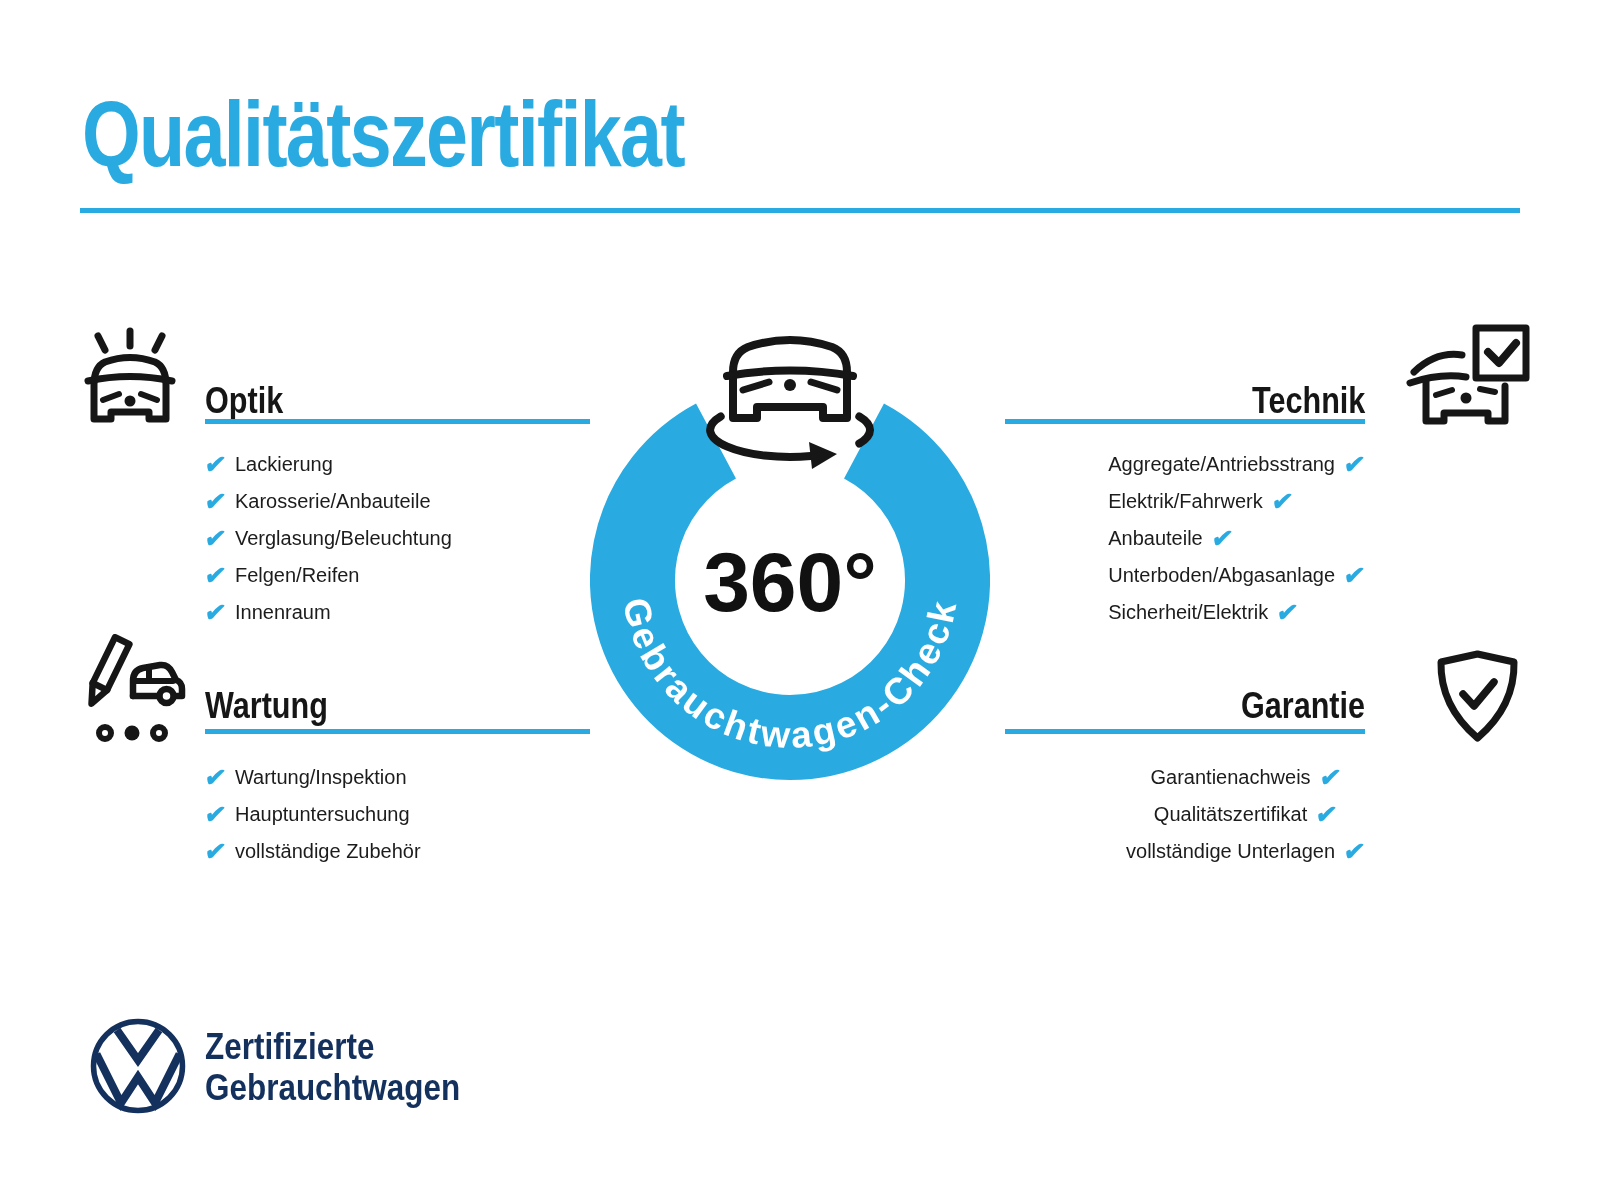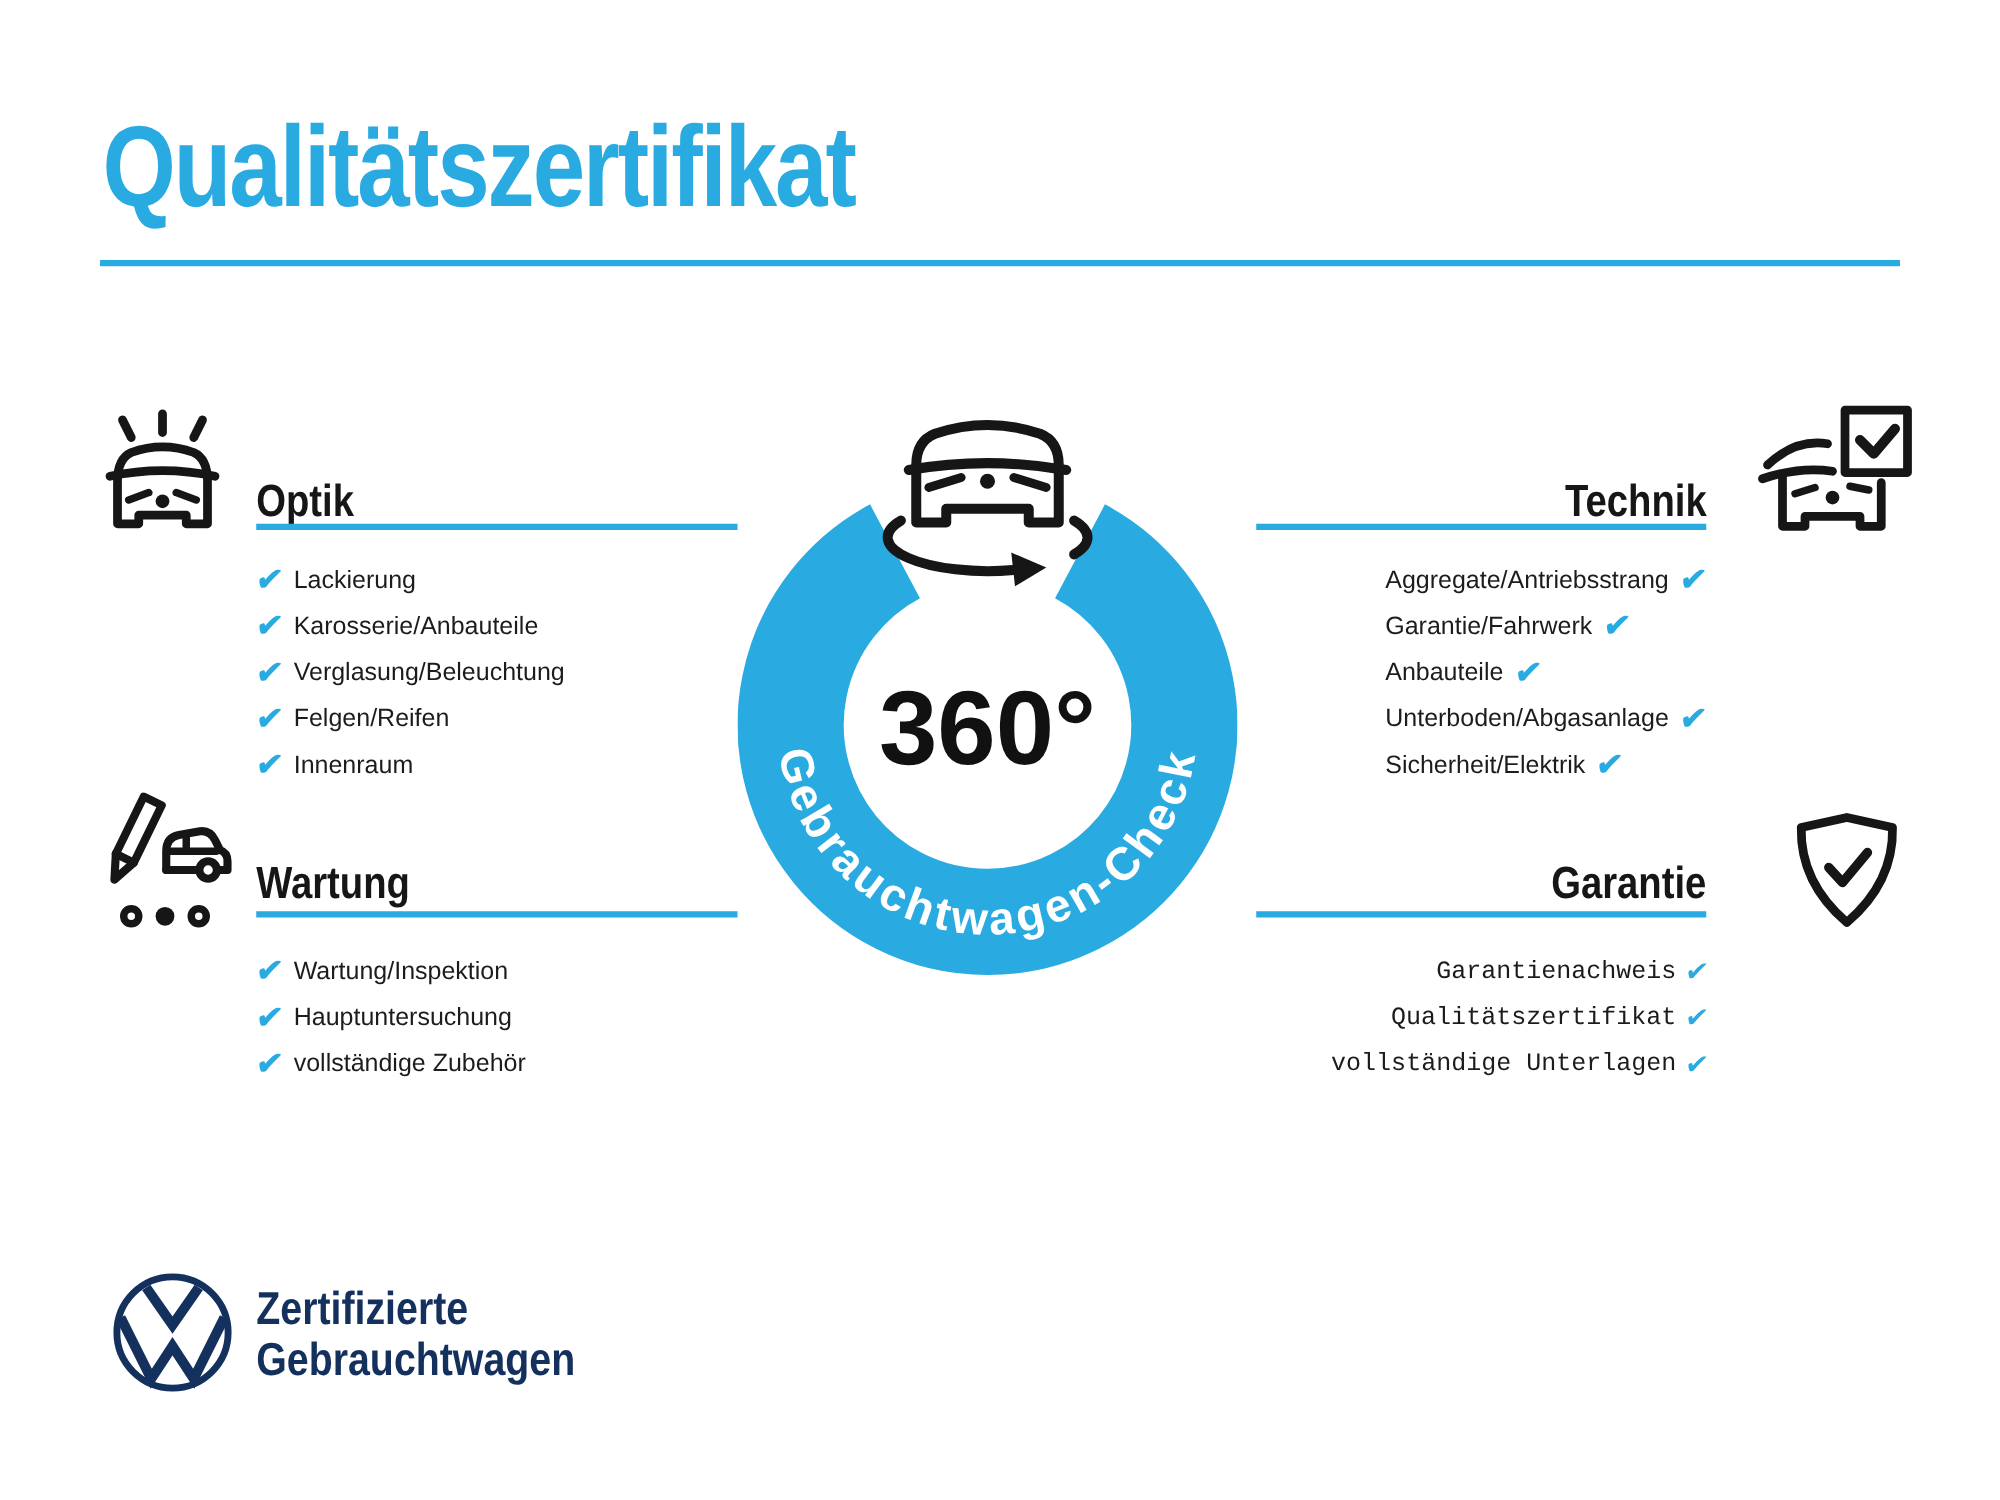--- a/index.html
+++ b/index.html
@@ -28,21 +28,21 @@
   .underline { position:absolute; height:5px; background:#29ABE2; }
   .u-optik    { left:205px;  top:419px; width:385px; }
   .u-technik  { left:1005px; top:419px; width:360px; }
   .u-wartung  { left:205px;  top:729px; width:385px; }
   .u-garantie { left:1005px; top:729px; width:360px; }
 
   .list { position:absolute; display:flex; flex-direction:column; }
   .l-optik    { left:205px;  top:446px; }
   .l-technik  { right:235px; top:446px; align-items:flex-start; }
   .l-wartung  { left:205px;  top:759px; }
-  .l-garantie { right:235px; top:759px; align-items:flex-end;font-family:Liberation Mono, monospace; }
+  .l-garantie { right:235px; top:759px; align-items:center; }
 
   .row { height:37px; display:flex; align-items:center; gap:9px; }
   .chk {
     color:#29ABE2; font-size:25px; font-weight:bold; line-height:1;
     transform:skewX(-8deg);
   }
   .lbl { font-size:20px; color:#1c1c1c; white-space:nowrap; }
 
   .icon-svg { position:absolute; }
   .i-optik    { left:72px;   top:322px; }
@@ -149,21 +149,21 @@
         <span class="lbl">Innenraum</span>
       </div>
   </div>
 
   <div class="list l-technik">
     <div class="row">
         <span class="lbl">Aggregate/Antriebsstrang</span>
         <span class="chk">✔</span>
       </div>
     <div class="row">
-        <span class="lbl">Garantie/Fahrwerk</span>
+        <span class="lbl">Elektrik/Fahrwerk</span>
         <span class="chk">✔</span>
       </div>
     <div class="row">
         <span class="lbl">Anbauteile</span>
         <span class="chk">✔</span>
       </div>
     <div class="row">
         <span class="lbl">Unterboden/Abgasanlage</span>
         <span class="chk">✔</span>
       </div>

